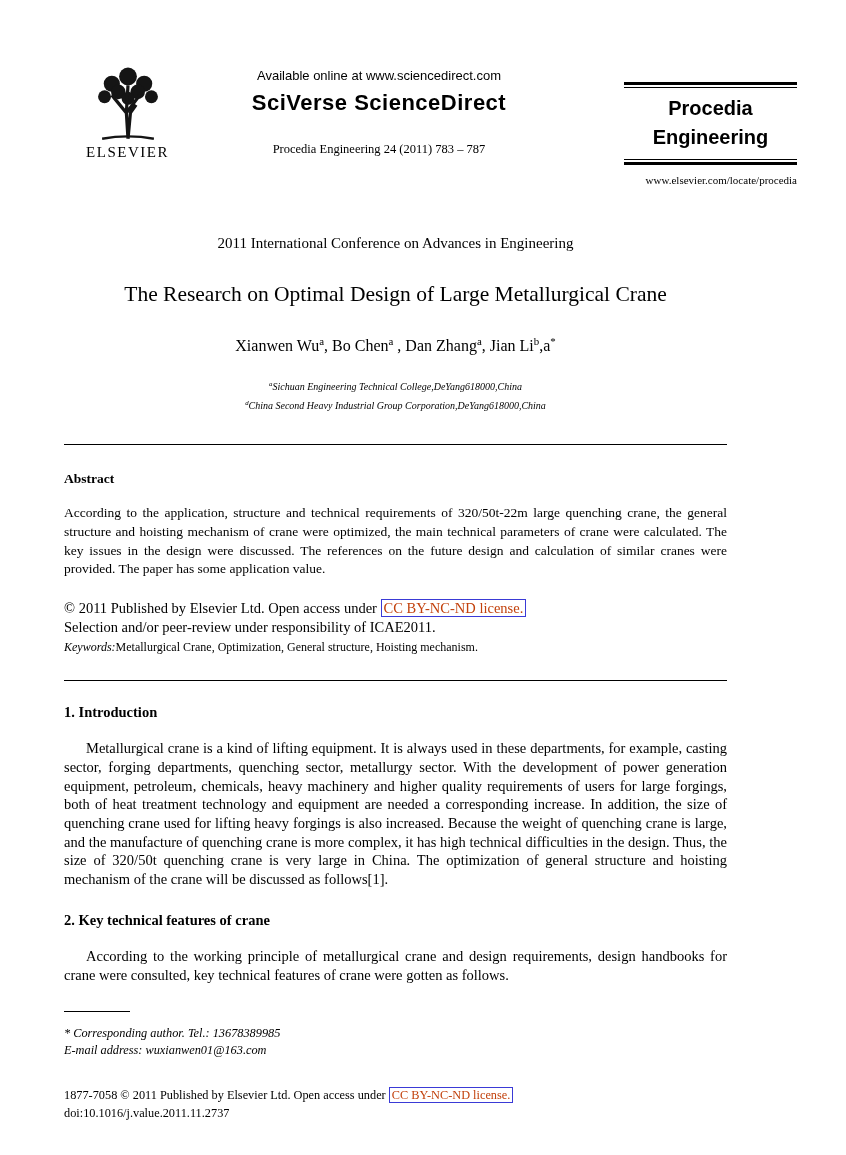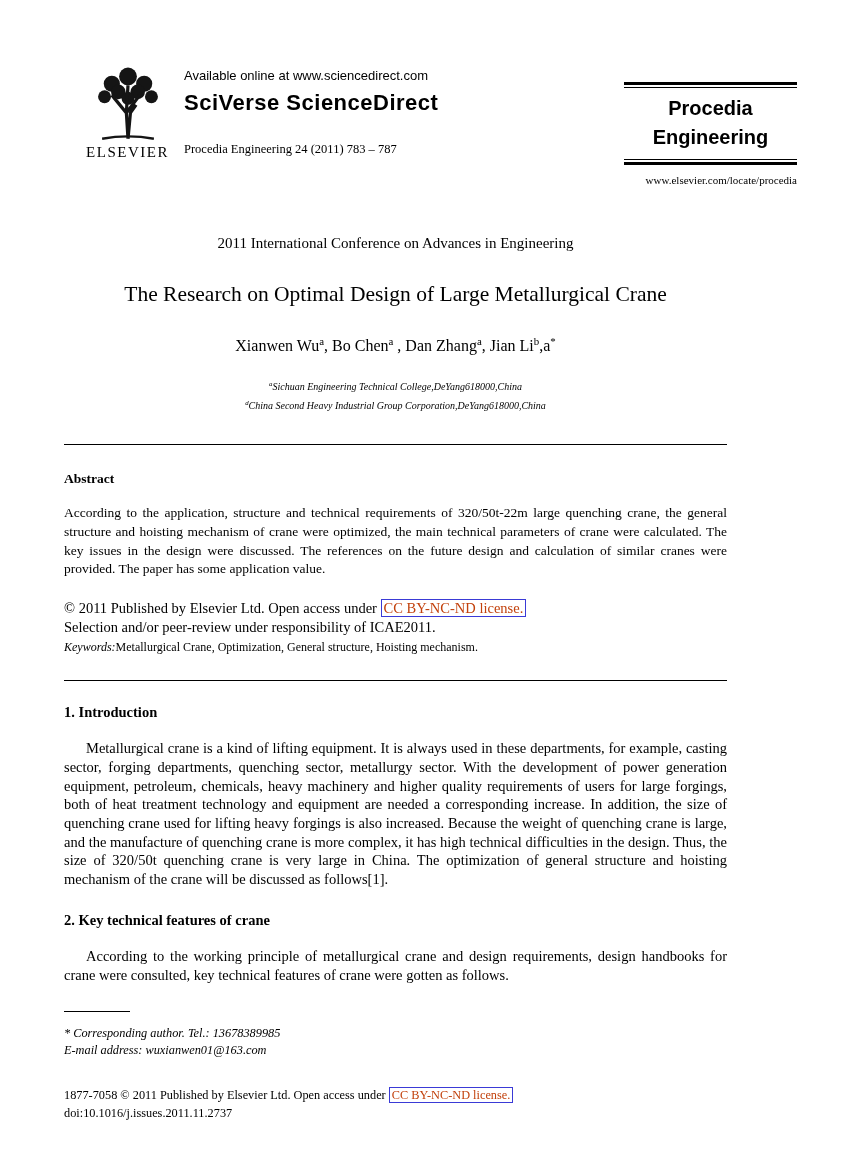--- a/index.html
+++ b/index.html
@@ -6,21 +6,21 @@
   .page {
     position:relative; width:846px; height:1155px; margin:0 auto;
     background:#ffffff; overflow:hidden;
     font-family:"Liberation Serif", serif; color:#000;
   }
   
   .header { position:relative; height:205px; }
   .logo-block { position:absolute; left:56px; top:66px; width:95px; text-align:center;margin-left:24px; }
   .logo-tree { width:82px; height:76px; display:block; margin:0 auto; }
   .logo-word { font-family:"Liberation Serif", serif; font-size:15px; letter-spacing:1.5px; margin-top:2px; }
-  .center-block { position:absolute; left:184px; top:68px; width:430px; text-align:left; }
+  .center-block { position:absolute; left:164px; top:68px; width:430px; text-align:center; }
   .avail-online { font-size:13px; font-family:"Liberation Sans", sans-serif; }
   .sciverse { font-size:22px; font-weight:bold; font-family:"Liberation Sans", sans-serif; margin-top:7px; letter-spacing:0.5px; }
   .journal-ref { font-size:12.5px; margin-top:26px; }
   .right-block { position:absolute; left:624px; top:82px; width:173px; }
   .rule-thick { height:3px; background:#000; }
   .rule-thin  { height:1px; background:#000; }
   .gap2 { height:2px; }
   .procedia-title { text-align:center; font-family:"Liberation Sans", sans-serif;
     font-weight:bold; font-size:20px; line-height:29px; padding:6px 0 7px 0; }
   .locate-url { font-size:11px; font-family:"Liberation Serif", serif; text-align:right; margin-top:9px; }
@@ -134,17 +134,17 @@
     <div class="footnote-rule"></div>
     <div class="footnote">
       <div>* Corresponding author. Tel.: 13678389985</div>
       <div>E-mail address: wuxianwen01@163.com</div>
     </div>
 
     <div class="footer">
       <div>
         <span>1877-7058 © 2011 Published by Elsevier Ltd. Open access under </span><span class="license-link">CC BY-NC-ND license.</span>
       </div>
-      <div>doi:10.1016/j.issues.2011.11.2737</div>
+      <div>doi:10.1016/j.value.2011.11.2737</div>
     </div>
 
   </div>
 </div>
 
 </body></html>

